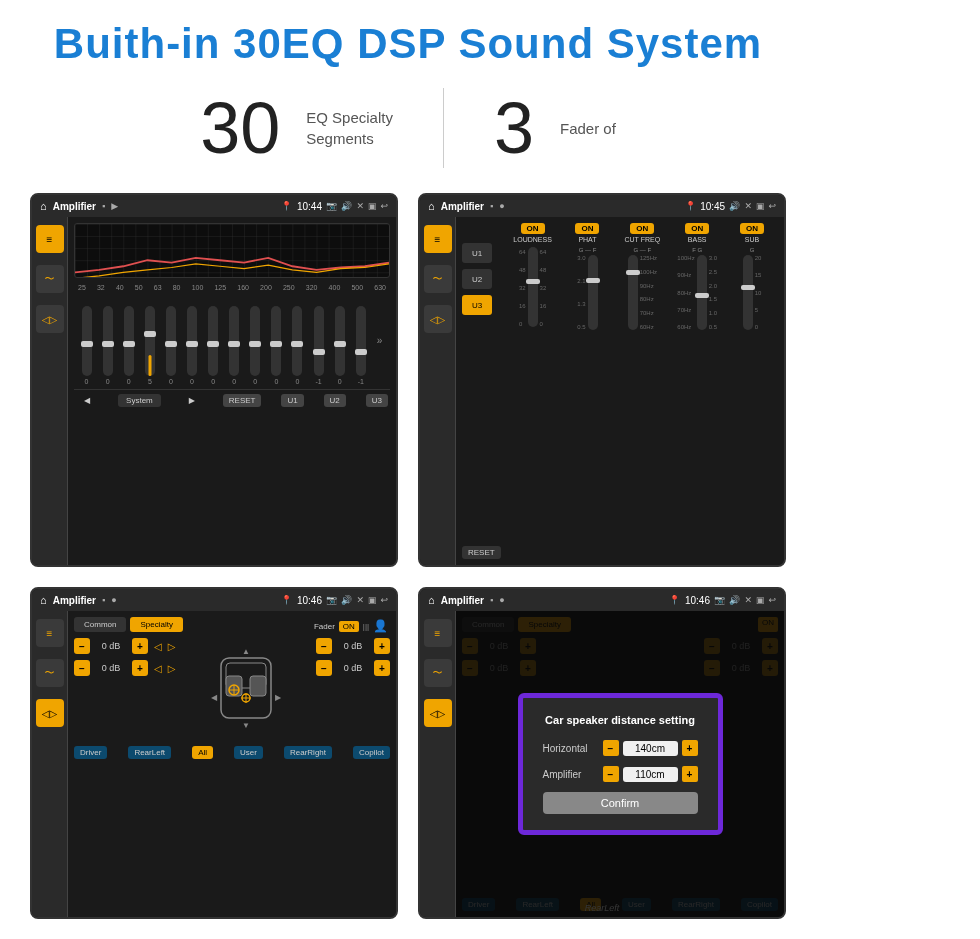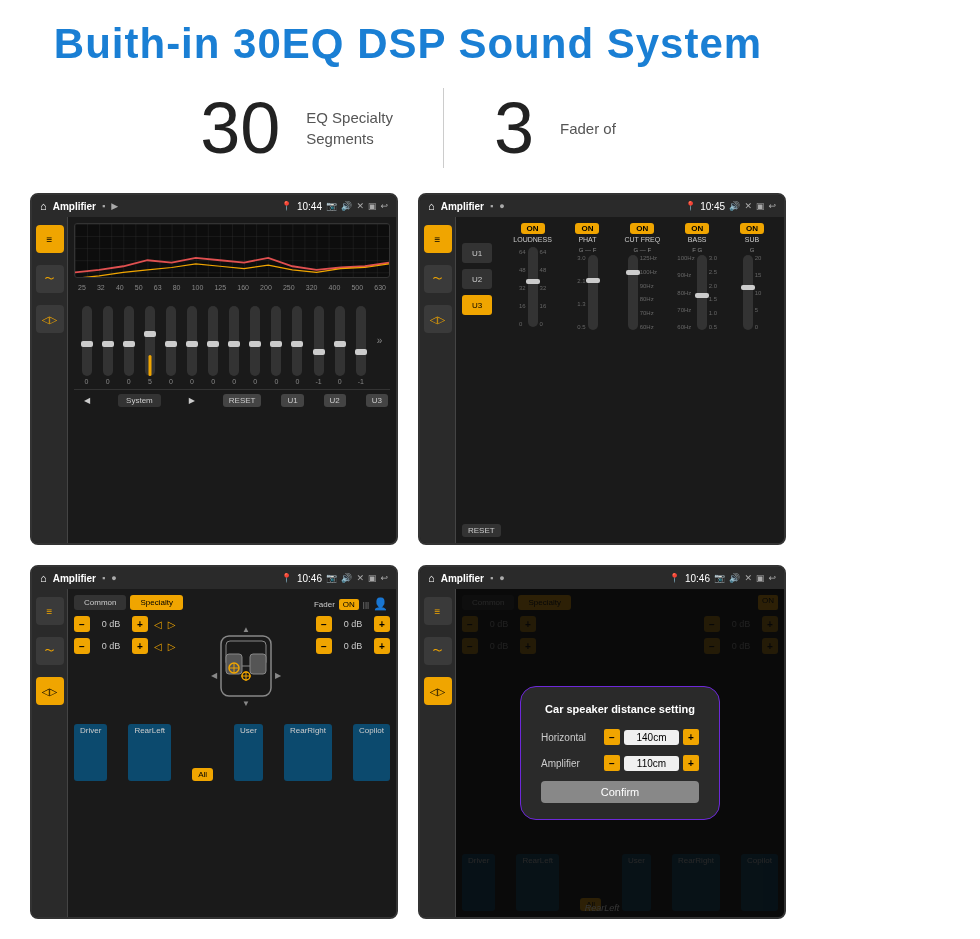--- a/index.html
+++ b/index.html
@@ -397,38 +397,37 @@
       background: #0c4a6e;
       color: #ccc;
       border-radius: 3px;
       padding: 2px 6px;
       font-size: 8px;
     }
 
     .speaker-pos-btn.active {
       background: #f0a500;
       color: #000;
-      margin-top: 44px;
     }
 
     
     .modal-overlay {
       position: absolute;
       top: 0; left: 0; right: 0; bottom: 0;
       background: rgba(0,0,0,0.6);
       display: flex;
       align-items: center;
       justify-content: center;
       z-index: 10;
     }
 
     .modal-box {
       background: #2a2a2a;
-      border: 1px solid #6d28d9;
-      border-radius: 16px;
+      border: 5px solid #6d28d9;
+      border-radius: 6px;
       padding: 16px 20px;
       min-width: 200px;
     }
 
     .modal-title {
       color: #fff;
       font-size: 11px;
       font-weight: bold;
       text-align: center;
       margin-bottom: 14px;

